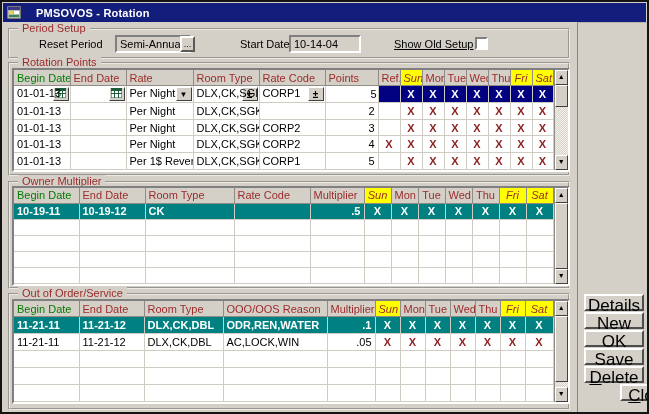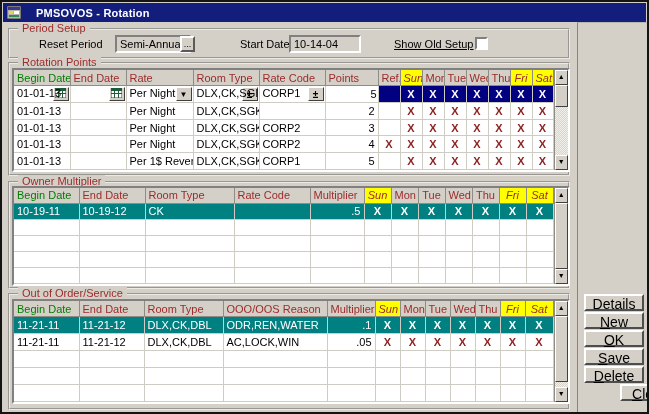--- a/index.html
+++ b/index.html
@@ -39,21 +39,21 @@
         border-bottom:1px solid #cfccc4;white-space:nowrap;overflow:hidden;
         font-weight:normal;text-align:left;}
   th{background:#d4d0c8;color:var(--header-text);
      border-right:1px solid #8e8c85;border-bottom:1px solid #8e8c85;height:15px;}
   th.g{color:var(--begin-green);}
   th.c,td.day{text-align:center;}
   th.y{background:var(--day-yellow);font-style:italic;}
   td.num{text-align:right;}
   td.day{color:var(--x-mark);font-weight:bold;}
   td.sel{background:var(--sel-navy);color:#fff;}
-  tr.tsel td{background:var(--sel-teal);color:#fff;}
+  tr.tsel td{background:var(--sel-teal);color:#fff;font-weight:bold;}
   tr.tsel td.day{color:#fff;}
   td.ed{background:#fff;padding:0 1px 0 3px;}
   td.ed .ibtn{float:right;}
   .ibtn{width:16px;height:14px;background:#d4d0c8;border:1px solid;
         border-color:#fff #404040 #404040 #fff;font-size:8px;line-height:11px;
         padding:0;margin-left:1px;font-family:inherit;vertical-align:middle;}
   .ibtn.lov{font-size:10px;font-weight:bold;}
 
   
   .vscroll{width:15px;background:#d4d0c8;border-left:1px solid #8e8c85;
@@ -65,21 +65,21 @@
     background-image:linear-gradient(45deg,#d8d4cc 25%,transparent 25%,transparent 75%,#d8d4cc 75%),
                      linear-gradient(45deg,#d8d4cc 25%,transparent 25%,transparent 75%,#d8d4cc 75%);
     background-size:2px 2px;background-position:0 0,1px 1px;}
   .sb-thumb{position:absolute;left:0;right:0;top:0;background:#d4d0c8;
             border:1px solid;border-color:#fff #404040 #404040 #fff;}
 
   
   .right-panel{position:absolute;left:575px;top:20px;right:0;bottom:0;
                background:#d4d0c8;border-left:1px solid #87857e;border-top:1px solid #b9b6af;}
   .rbtn{position:absolute;left:6px;width:60px;height:17px;background:#d4d0c8;
-        border:2px solid;border-color:#fff #4d4d4d #4d4d4d #fff;font-size:14px;
+        border:2px solid;border-color:#fff #4d4d4d #4d4d4d #fff;font-size:17px;
         font-family:inherit;padding:0;text-align:center;color:#000;}
   .rbtn .u{text-decoration:underline;}
 </style>
 </head>
 <body>
 
 <div class="window">
 
   <div class="titlebar">
     <span style="display:inline-flex;">

